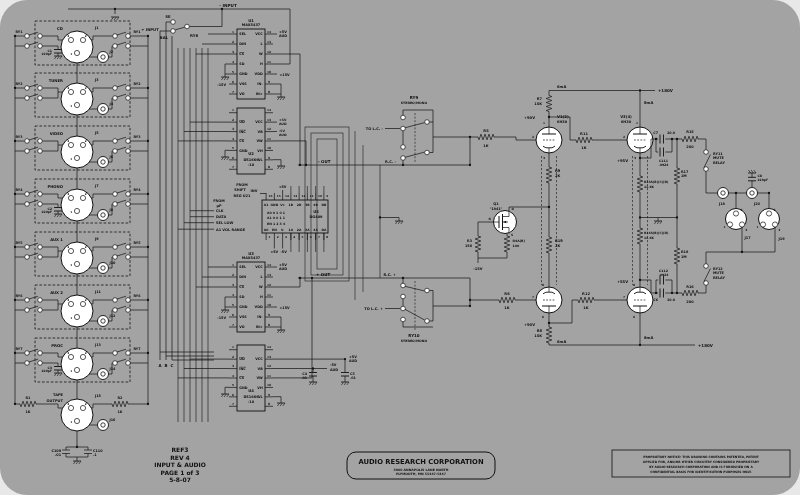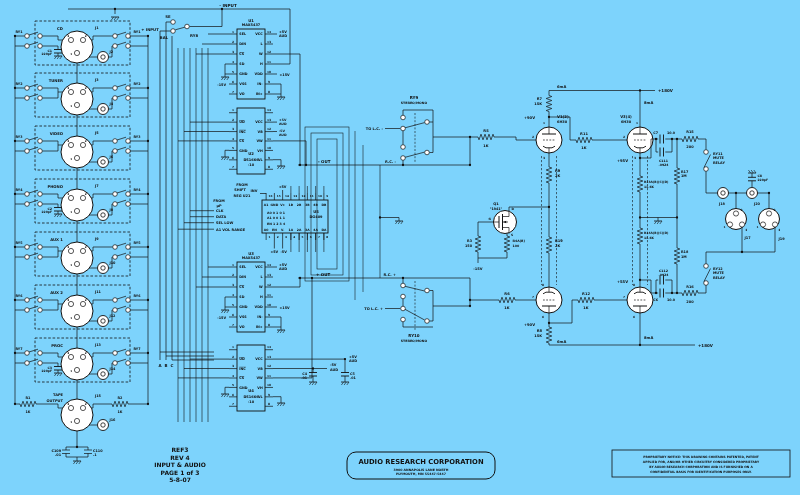--- a/index.html
+++ b/index.html
@@ -1,17 +1,17 @@
 <!DOCTYPE html>
 <html><head>
 <meta charset="utf-8">
 <style>
   html,body{margin:0;padding:0;background:#e8e8e8;}
-  .stage{position:relative;width:800px;height:495px;background:#7dd3fc;overflow:hidden;
-         font-family:"DejaVu Sans","Liberation Sans",sans-serif;}
+  .stage{position:relative;width:800px;height:495px;background:#a3a3a3;overflow:hidden;
+         font-family:"DejaVu Sans","Liberation Sans",sans-serif;border-radius:27px;}
   svg{position:absolute;left:0;top:0;}
   svg text{fill:#111;font-family:"DejaVu Sans","Liberation Sans",sans-serif;font-weight:bold;}
   svg text.ov{text-decoration:overline;}
   svg line,svg polyline,svg rect,svg circle,svg path{shape-rendering:geometricPrecision;}
 </style>
 </head>
 <body>
 
 <div class="stage">
   <div id="svg-host">

